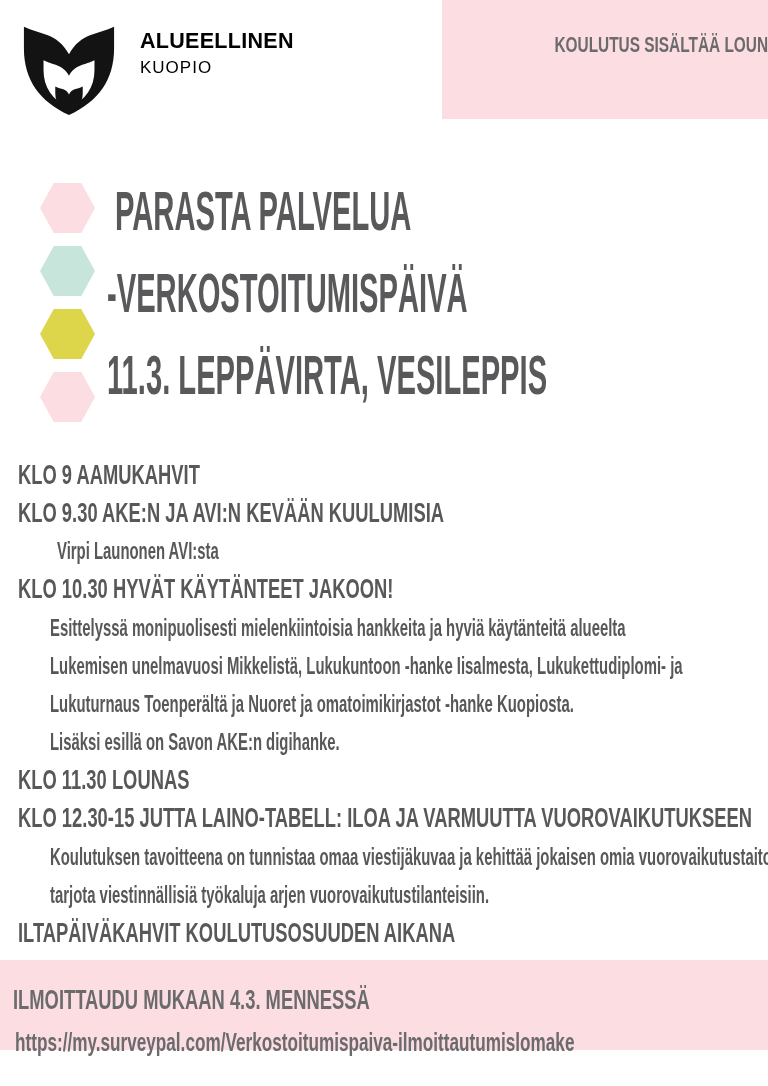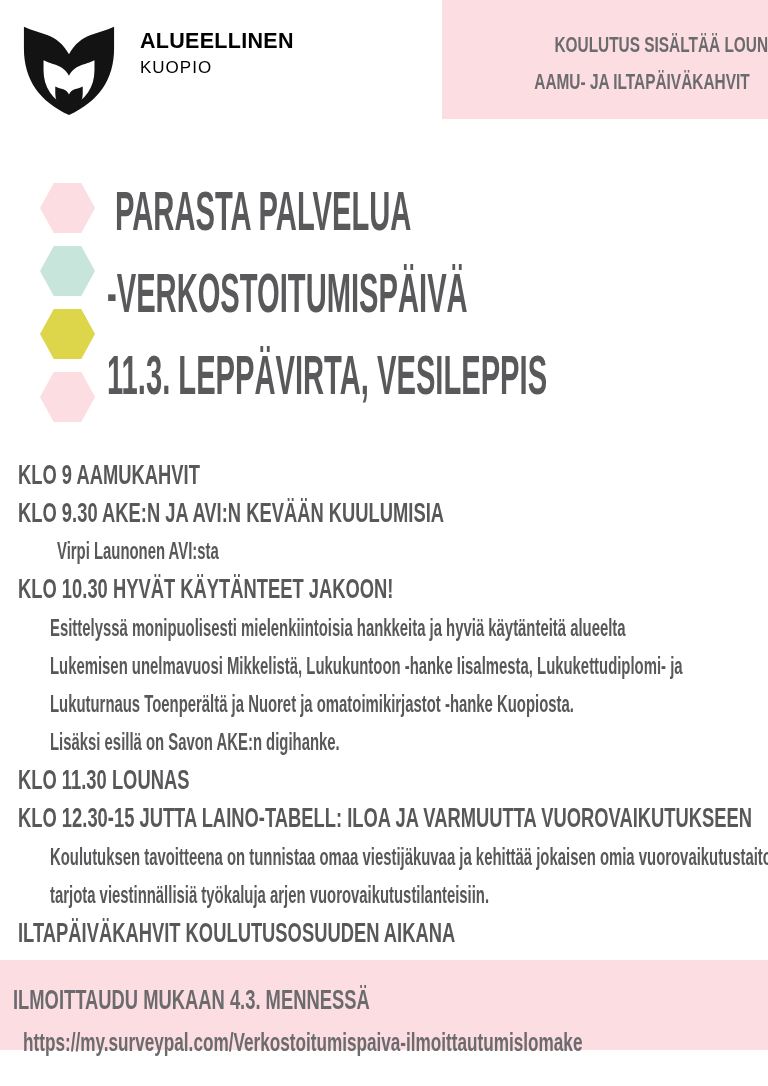--- a/index.html
+++ b/index.html
@@ -42,21 +42,21 @@
   .line.body .tx,.line.sub .tx{font-size:24px;font-weight:700;transform:scaleX(.62);}
   
   .footer-band{
     position:absolute;left:0;top:960px;width:768px;height:90px;
     background:var(--pink,#fbdde2);box-sizing:border-box;
     padding:21px 0 0 13px;color:var(--muted-color,#6b6b6e);
   }
   .footer-line{height:38px;display:flex;align-items:center;}
   .footer-line .tx{display:inline-block;white-space:nowrap;transform-origin:0 50%;}
   .footer-heading .tx{font-size:27px;font-weight:700;transform:scaleX(.68);}
-  .footer-url{margin-left:10px;margin-top:4px;}
+  .footer-url{margin-left:2px;margin-top:4px;}
   .footer-url .tx{font-size:26px;font-weight:700;transform:scaleX(.66);}
 </style>
 </head>
 <body>
 
 <div class="page" style="--page-bg: #ffffff; --pink: #fbdde2; --muted-color: #6b6b6e; --title-color: #59595c; --text-color: #58585a;">
 
   <div class="logo">
     <svg viewBox="0 0 100 100" aria-hidden="true">
       <path fill="#131313" d="M4,8 C20,16 38,14 50,36 C62,14 80,16 96,8 L96,30 C96,62 80,84 50,98 C20,84 4,62 4,30 Z"></path>
@@ -64,21 +64,20 @@
       <path fill="#131313" d="M36,69 C42,72 47,71 50,77 C53,71 58,72 64,69 L64,76 C64,86 58,92 50,97 C42,92 36,86 36,76 Z"></path>
     </svg>
     <div class="logo-text">
       <div class="logo-org">ALUEELLINEN</div>
       <div class="logo-city">KUOPIO</div>
     </div>
   </div>
 
   <div class="info-box">
     <div class="info-line"><span class="tx">KOULUTUS SISÄLTÄÄ LOUNAAN &amp;</span></div>
-    <div class="info-line"><span class="tx">AAMU- JA ILTAPÄIVÄKAHVIT</span></div>
   </div>
 
   <div class="hex-col" id="hex-col">
       <div class="hex" style="background: rgb(251, 221, 226);"></div>
       <div class="hex" style="background: rgb(200, 229, 219);"></div>
       <div class="hex" style="background: rgb(221, 213, 74);"></div>
       <div class="hex" style="background: rgb(251, 221, 226);"></div>
     </div>
   <div class="title-line t0">PARASTA PALVELUA</div>
   <div class="title-line t1">-VERKOSTOITUMISPÄIVÄ</div>

